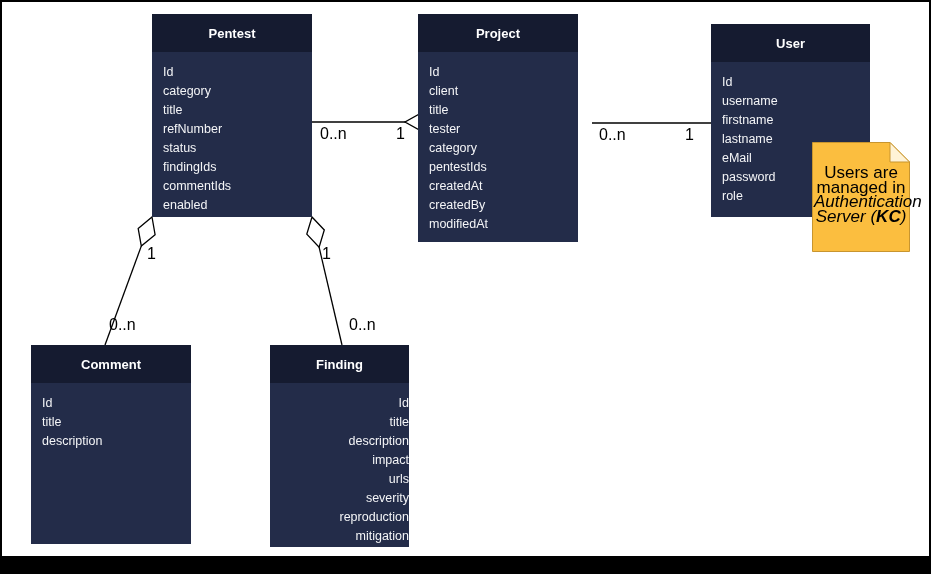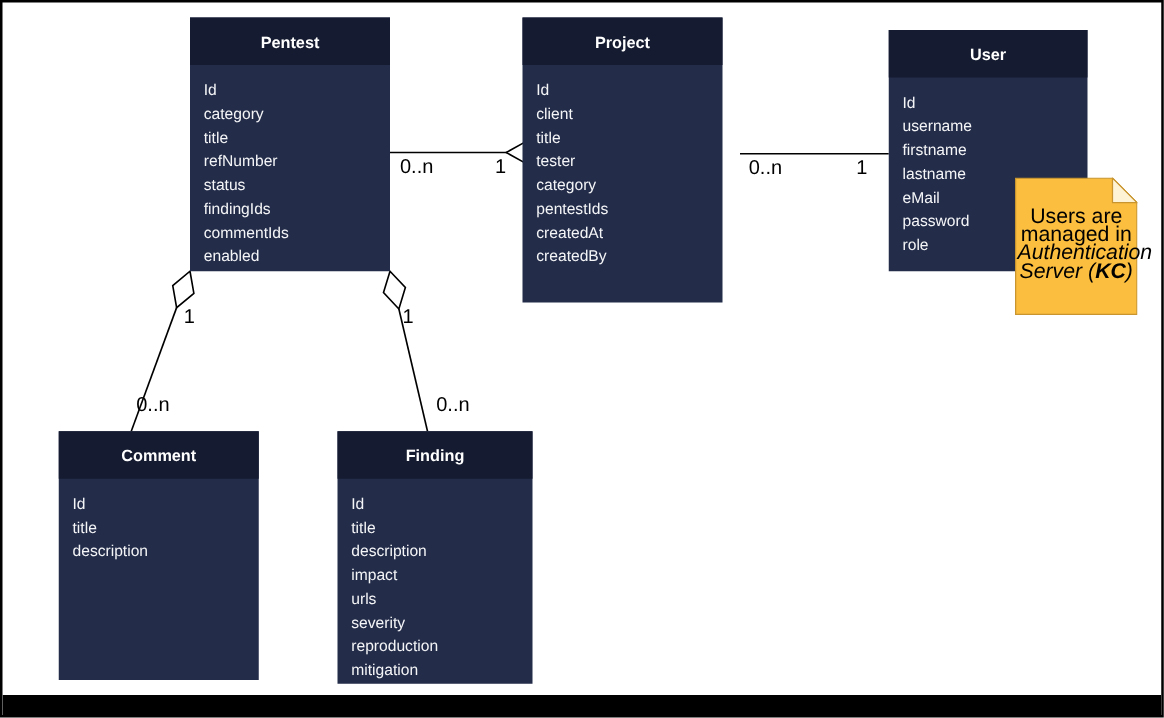--- a/index.html
+++ b/index.html
@@ -44,22 +44,22 @@
     padding: 11px 0 0 11px;
     font-size: 12.5px;
   }
   .entity-body .field {
     line-height: 19px;
     white-space: nowrap;
   }
   #entity-pentest { left: 150px; top: 12px;  width: 160px; height: 203px; }
   #entity-project { left: 416px; top: 12px;  width: 160px; height: 228px; }
   #entity-user    { left: 709px; top: 22px;  width: 159px; height: 193px; }
-  #entity-comment { left: 45px;  top: 343px; width: 160px; height: 199px; }
-  #entity-finding { left: 268px; top: 343px; width: 156px; height: 202px; }
+  #entity-comment { left: 29px;  top: 343px; width: 160px; height: 199px; }
+  #entity-finding { left: 268px; top: 343px; width: 139px; height: 202px; text-align: right; }
   .mult {
     position: absolute;
     font-size: 16px;
     color: #000000;
     white-space: nowrap;
   }
   #mult-pp-source { left: 318px; top: 123px; }
   #mult-pp-target { left: 394px; top: 123px; }
   #mult-pu-source { left: 597px; top: 124px; }
   #mult-pu-target { left: 683px; top: 124px; }
@@ -127,20 +127,21 @@
     <div class="entity-header">Project</div>
     <div class="entity-body">
         <div class="field">Id</div>
         <div class="field">client</div>
         <div class="field">title</div>
         <div class="field">tester</div>
         <div class="field">category</div>
         <div class="field">pentestIds</div>
         <div class="field">createdAt</div>
         <div class="field">createdBy</div>
+        <div class="field">modifiedAt</div>
       </div>
   </div>
 
   <div class="entity" id="entity-user">
     <div class="entity-header">User</div>
     <div class="entity-body">
         <div class="field">Id</div>
         <div class="field">username</div>
         <div class="field">firstname</div>
         <div class="field">lastname</div>

